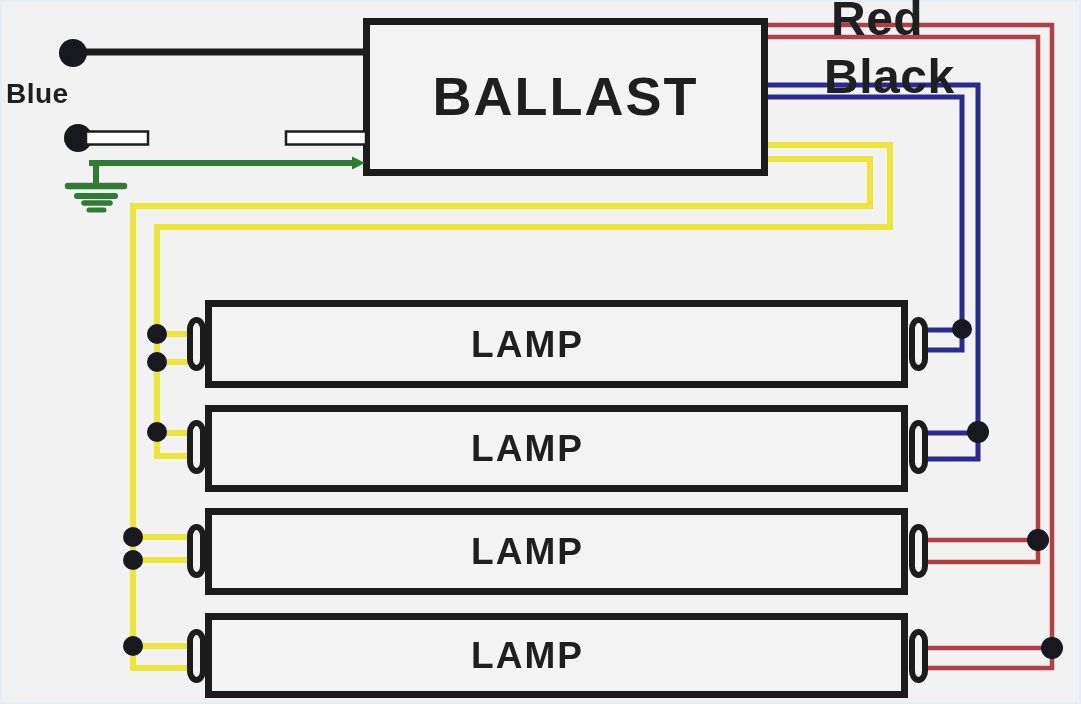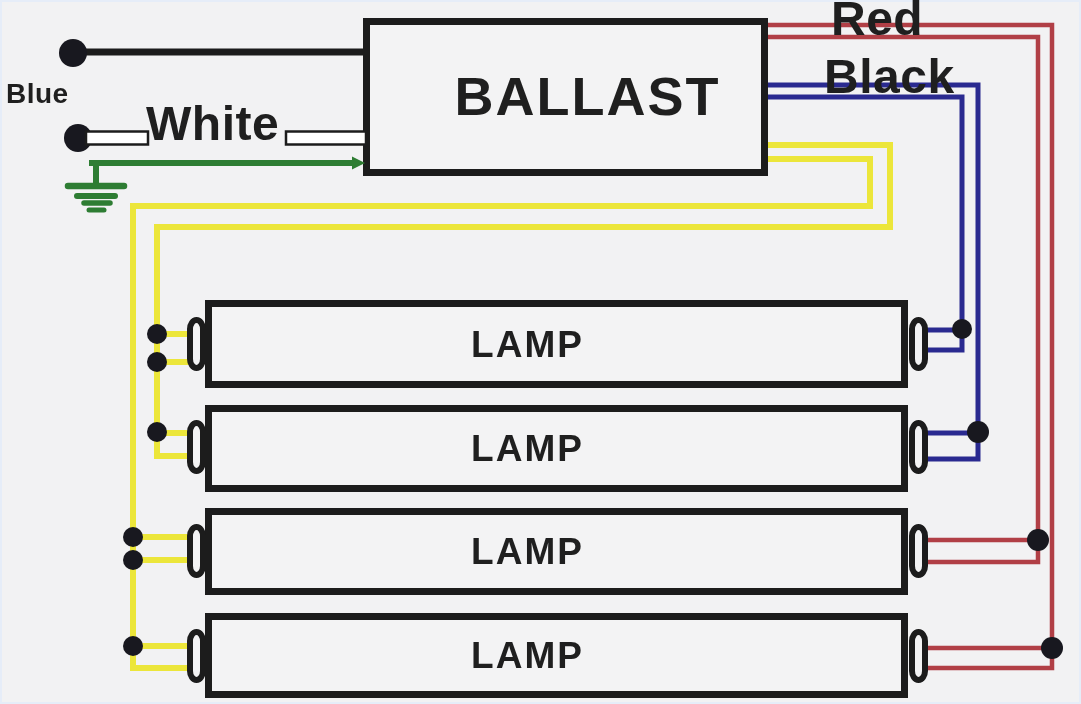--- a/index.html
+++ b/index.html
@@ -48,21 +48,21 @@
     color:var(--text);
     letter-spacing:0.5px;
   }
   .lbl-line{left:6px;top:80px;font-size:28px;}
   .lbl-black{left:150px;top:14px;font-size:48px;}
   .lbl-white{left:146px;top:100px;font-size:48px;}
   .lbl-red{left:831px;top:-5px;font-size:48px;}
   .lbl-blue{left:824px;top:53px;font-size:48px;}
   .lbl-yellow{left:786px;top:118px;font-size:47px;}
   .lbl-ballast{
-    left:385px;top:18px;width:405px;height:155px;
+    left:363px;top:18px;width:405px;height:155px;
     display:flex;align-items:center;justify-content:center;
     font-size:54px;letter-spacing:2px;
   }
   .lamp-lbl{
     left:205px;width:703px;
     display:flex;align-items:center;justify-content:center;
     box-sizing:border-box;padding-right:58px;
     font-size:37px;letter-spacing:2px;text-align:center;
   }
   .lamp-lbl-1{top:300px;height:88px;}
@@ -160,21 +160,20 @@
       <circle class="dot" cx="133" cy="560" r="10"></circle>
       <circle class="dot" cx="133" cy="646" r="10"></circle>
       <circle class="dot" cx="962" cy="329" r="10"></circle>
       <circle class="dot" cx="978" cy="432" r="11"></circle>
       <circle class="dot" cx="1038" cy="540" r="11"></circle>
       <circle class="dot" cx="1052" cy="648" r="11"></circle>
     </g>
   </svg>
 
   <div class="lbl lbl-line">Blue</div>
-  <div class="lbl lbl-white">White</div>
   <div class="lbl lbl-ballast">BALLAST</div>
   <div class="lbl lbl-red">Red</div>
   <div class="lbl lbl-blue">Black</div>
 
   <div class="lbl lamp-lbl lamp-lbl-1">LAMP</div>
   <div class="lbl lamp-lbl lamp-lbl-2">LAMP</div>
   <div class="lbl lamp-lbl lamp-lbl-3">LAMP</div>
   <div class="lbl lamp-lbl lamp-lbl-4">LAMP</div>
 </div>
 

